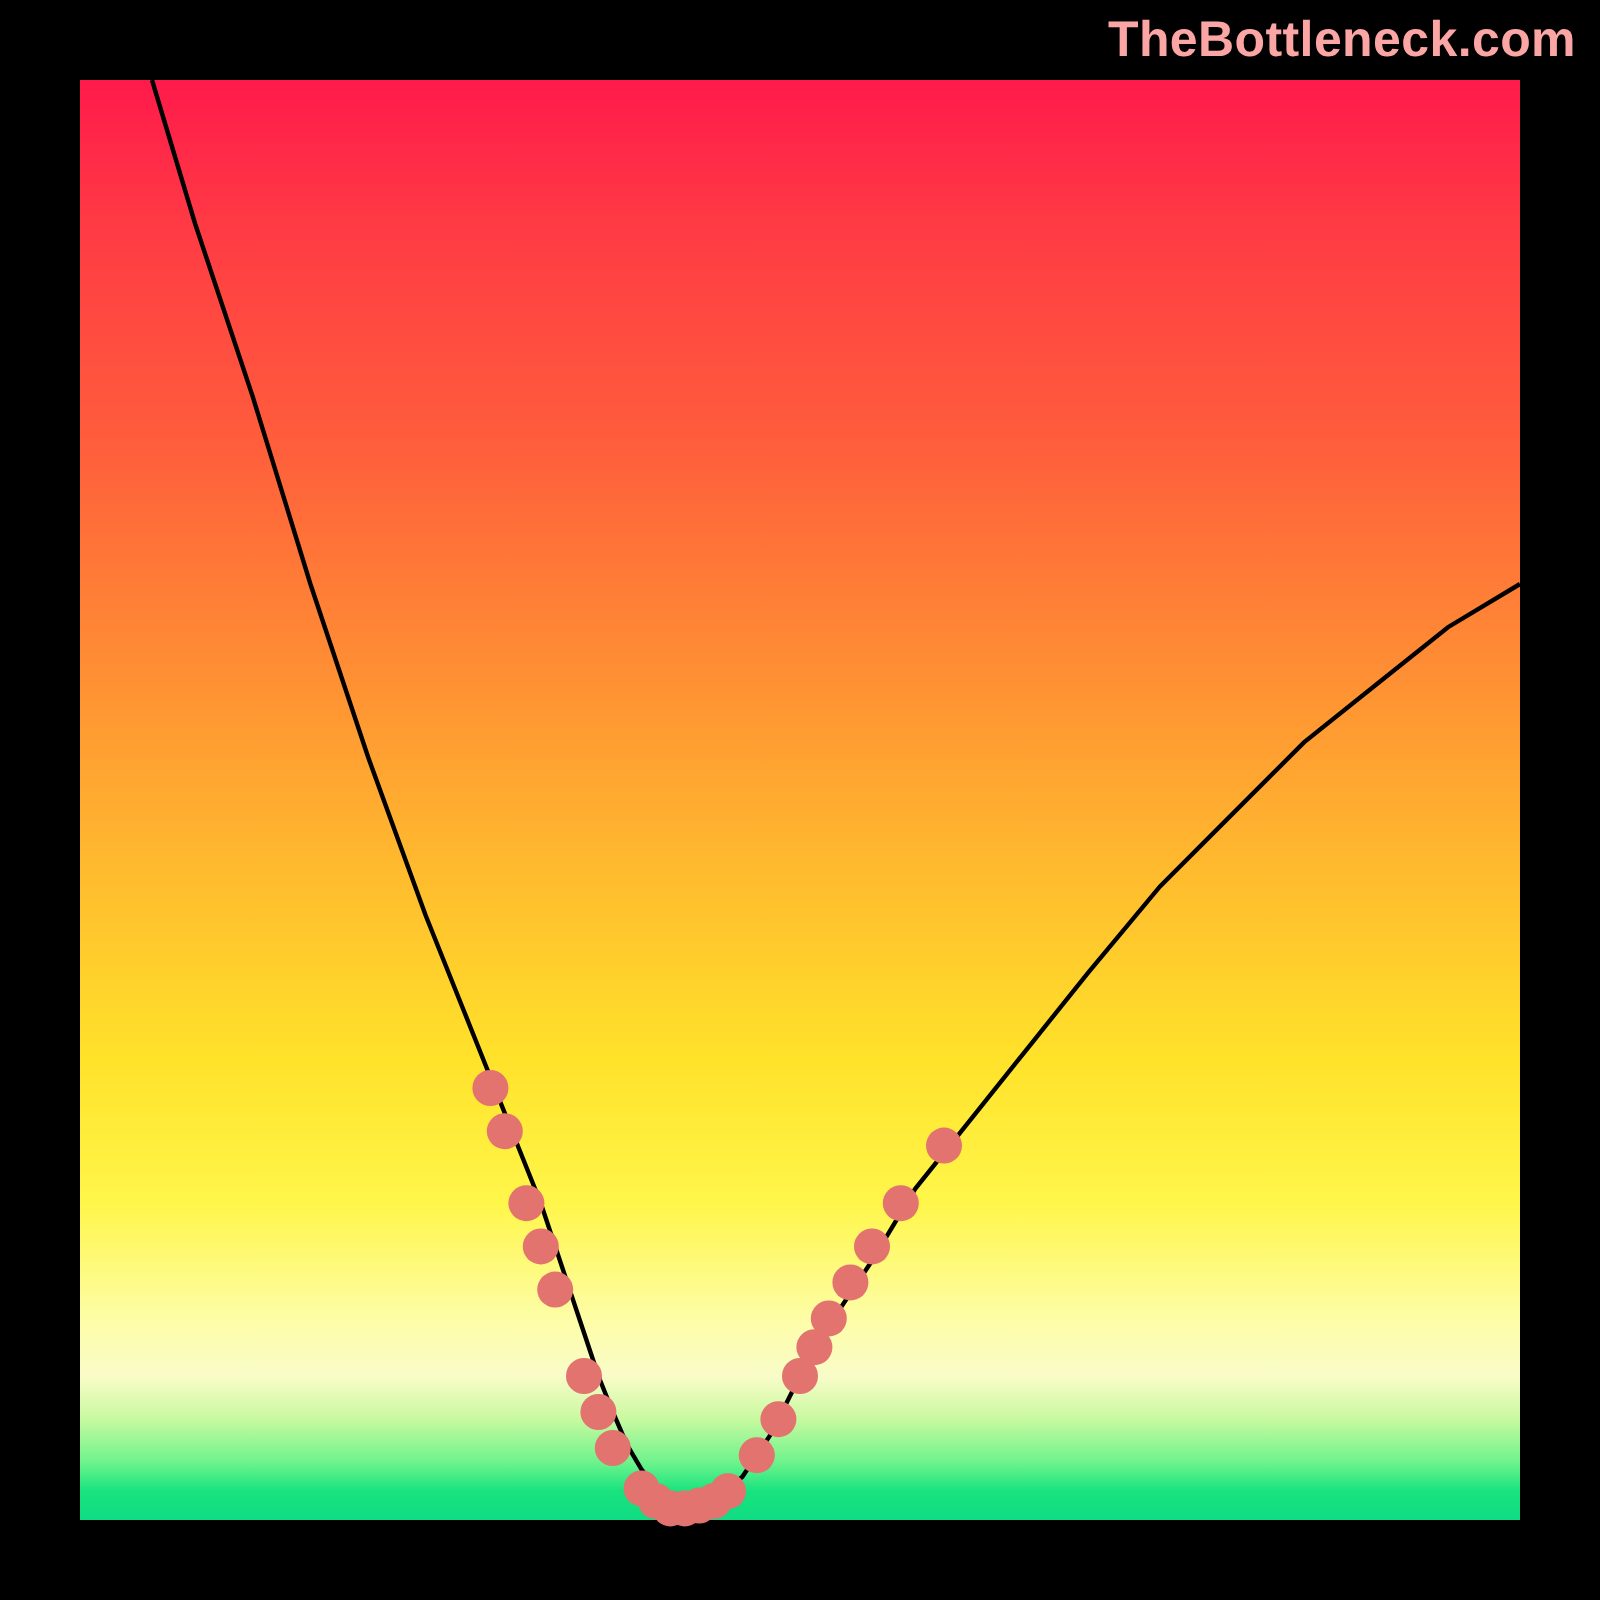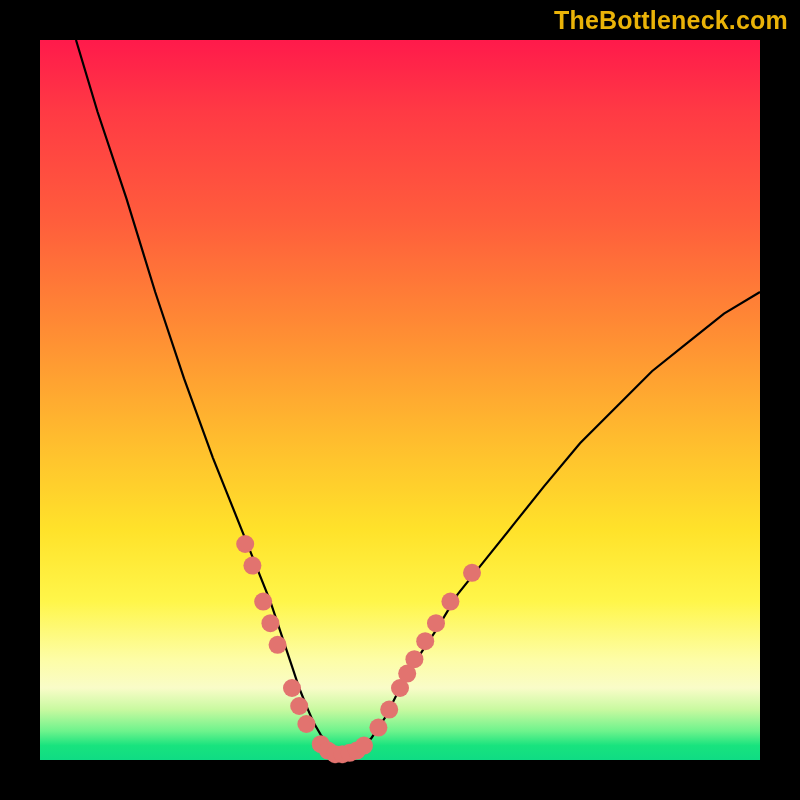--- a/index.html
+++ b/index.html
@@ -40,21 +40,21 @@
       #c8f9a0 93%,
       #6df38c 96%,
       #18e37e 98%,
       #0fdc84 100%
     );
   }
   .watermark {
     position: absolute;
     top: 6px;
     right: 12px;
-    color: #eab308;
+    color: #fca5a5;
     font-size: 25px;
     font-weight: 600;
     letter-spacing: 0.2px;
     user-select: none;
   }
   svg.curve {
     position: absolute;
     left: 0;
     top: 0;
     width: 720px;

